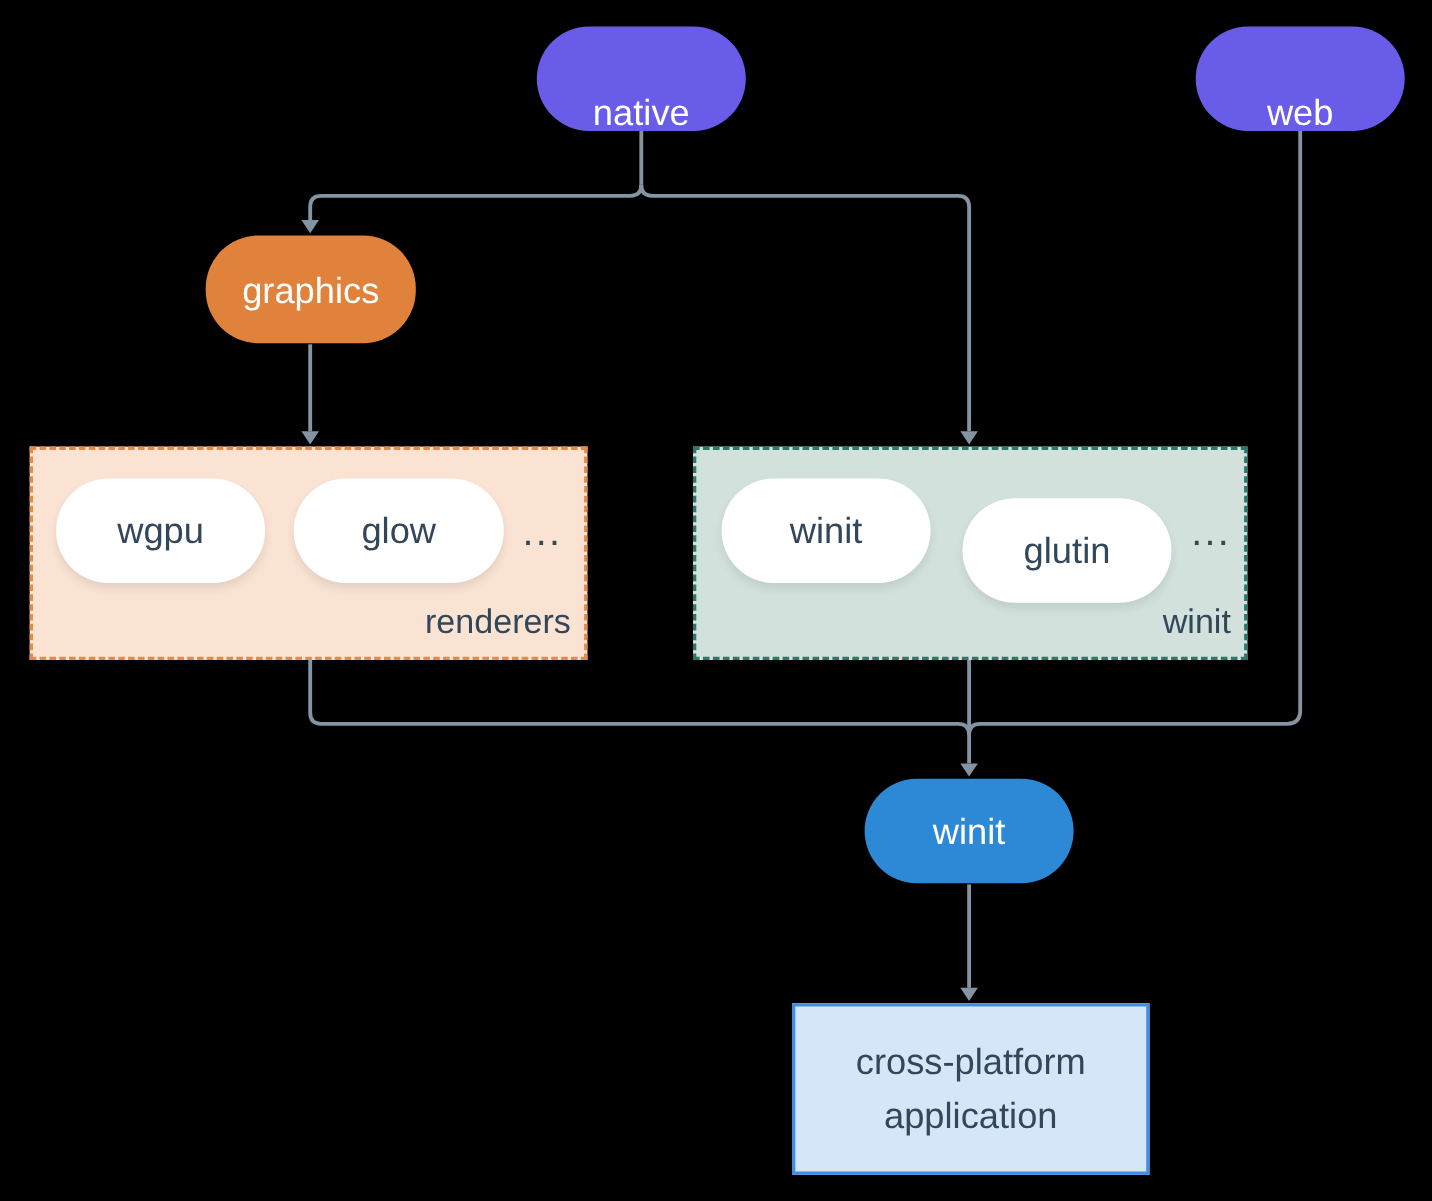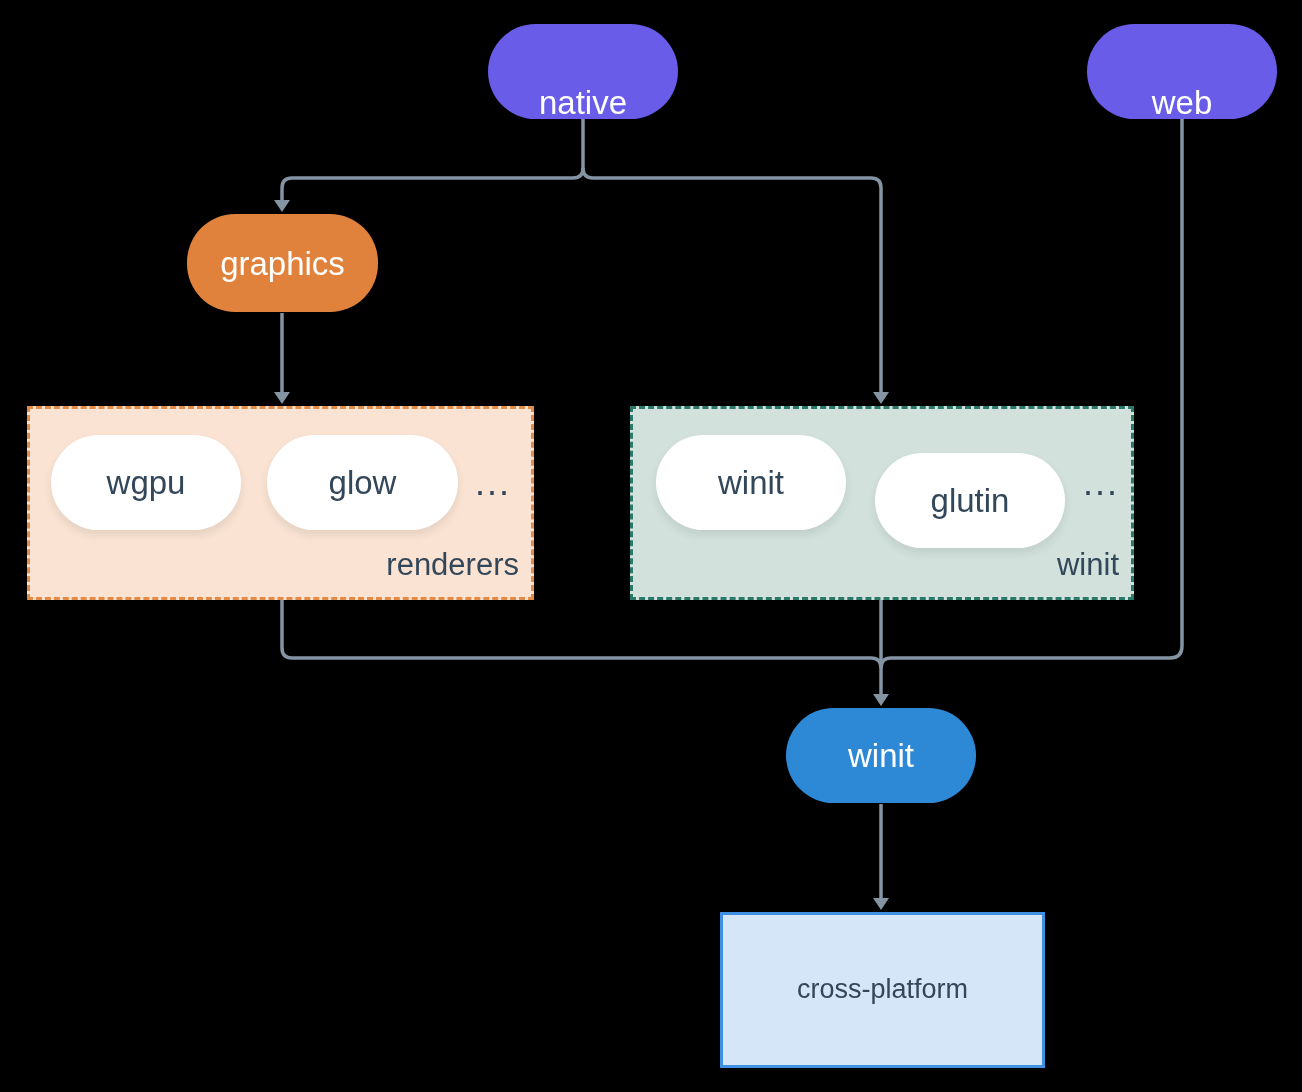--- a/index.html
+++ b/index.html
@@ -77,21 +77,21 @@
   .app-box {
     position: absolute;
     box-sizing: border-box;
     background: var(--app-bg, #d5e6f8);
     border: 3px solid var(--app-border, #3f8fe3);
     display: flex;
     flex-direction: column;
     align-items: center;
     justify-content: center;
     color: var(--dark-text, #33475a);
-    font-size: 27px;
+    font-size: 33px;
     line-height: 1.48;
     text-align: center;
   }
 </style>
 </head>
 <body>
 
 <div class="canvas">
 
   <svg class="edges" viewBox="0 0 1302 1092" aria-hidden="true">
@@ -144,15 +144,16 @@
     <span class="ellipsis" style="left:433px; top:26px; width:70px; height:95px;">...</span>
     <span class="group-label">winit</span>
   </div>
 
   <div class="pill blue" style="left:786px; top:708px; width:190px; height:95px;">
     <span>winit</span>
   </div>
 
   <div class="app-box" style="left:720px; top:912px; width:325px; height:156px;">
     <span>cross-platform</span>
+    <span>application</span>
   </div>
 
 </div>
 
 </body></html>

